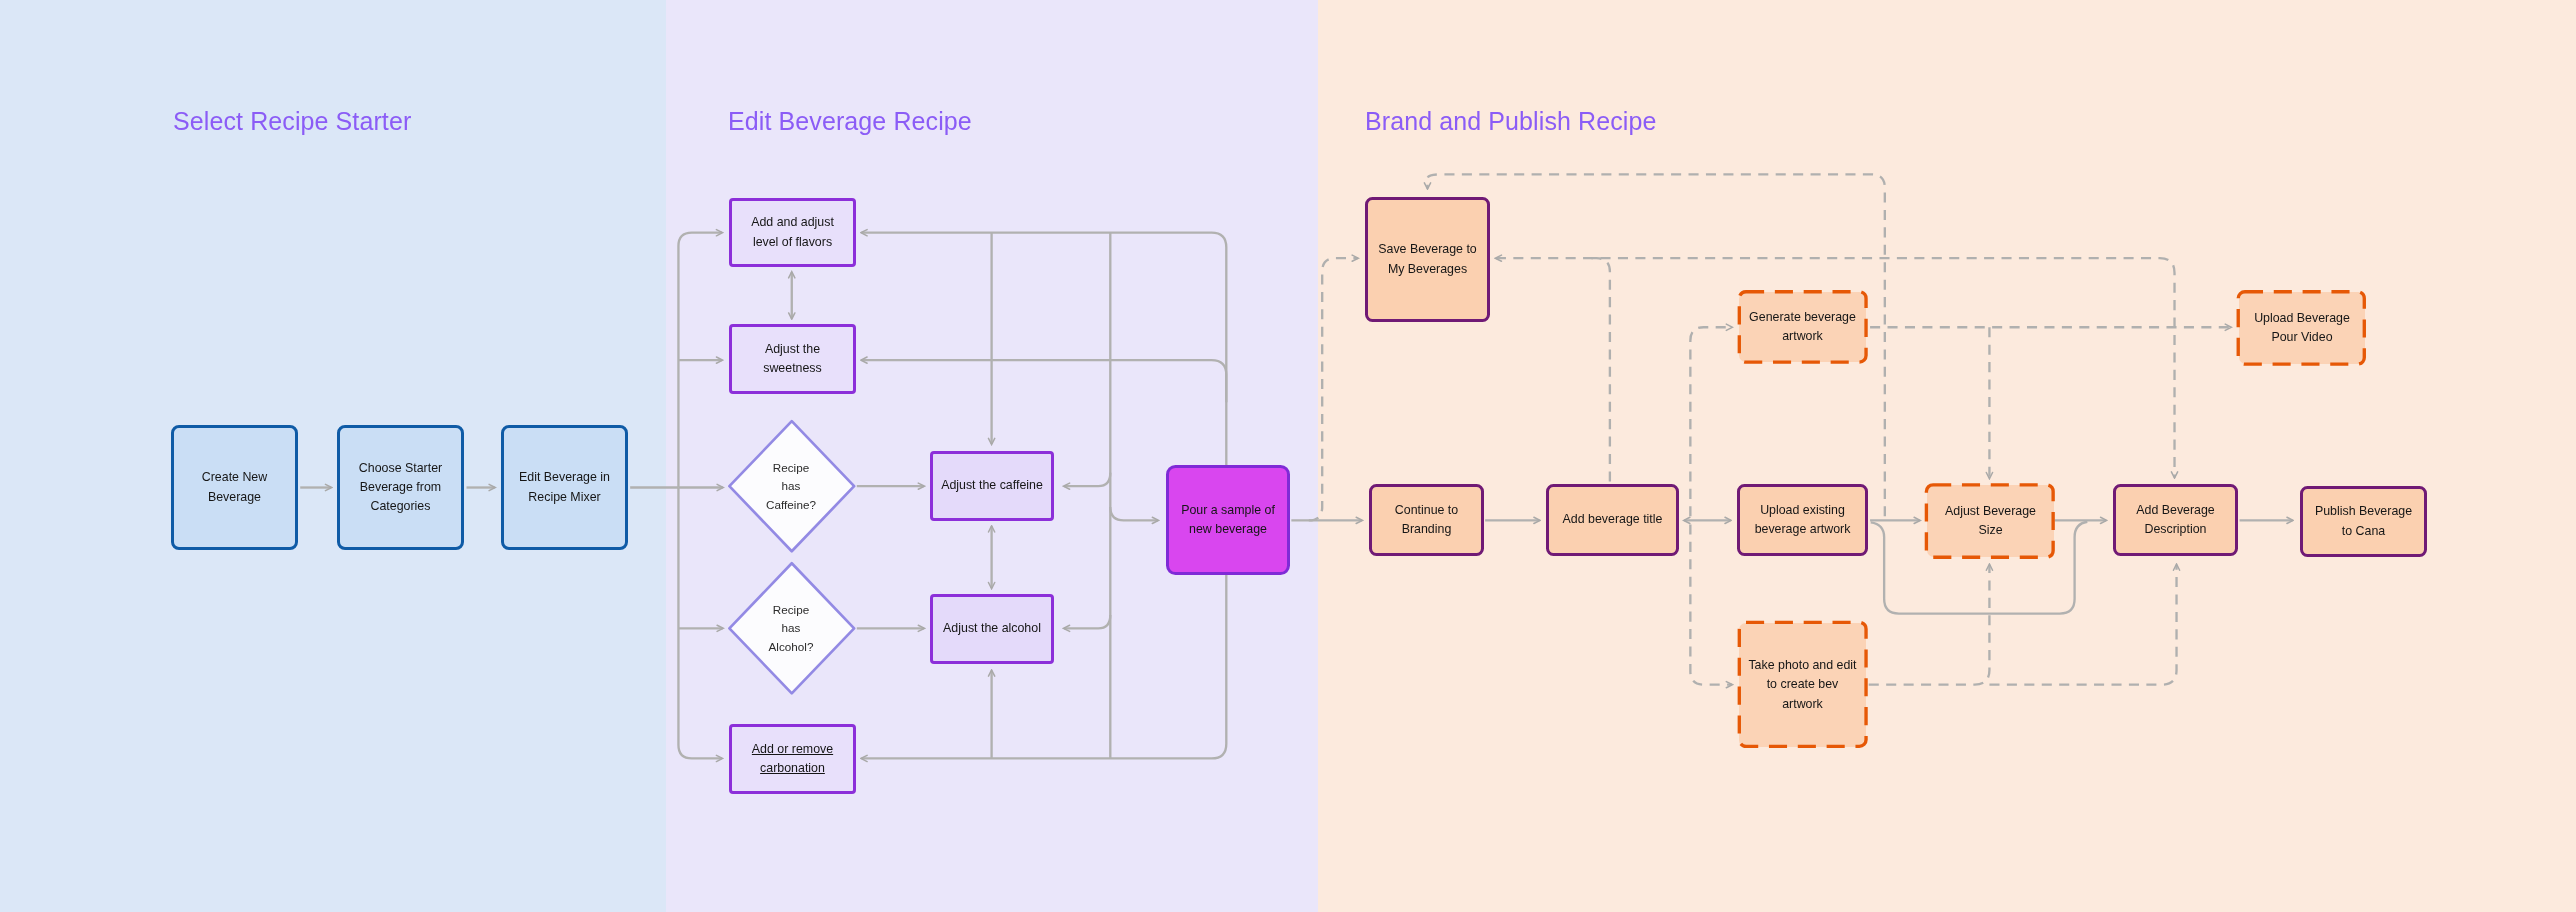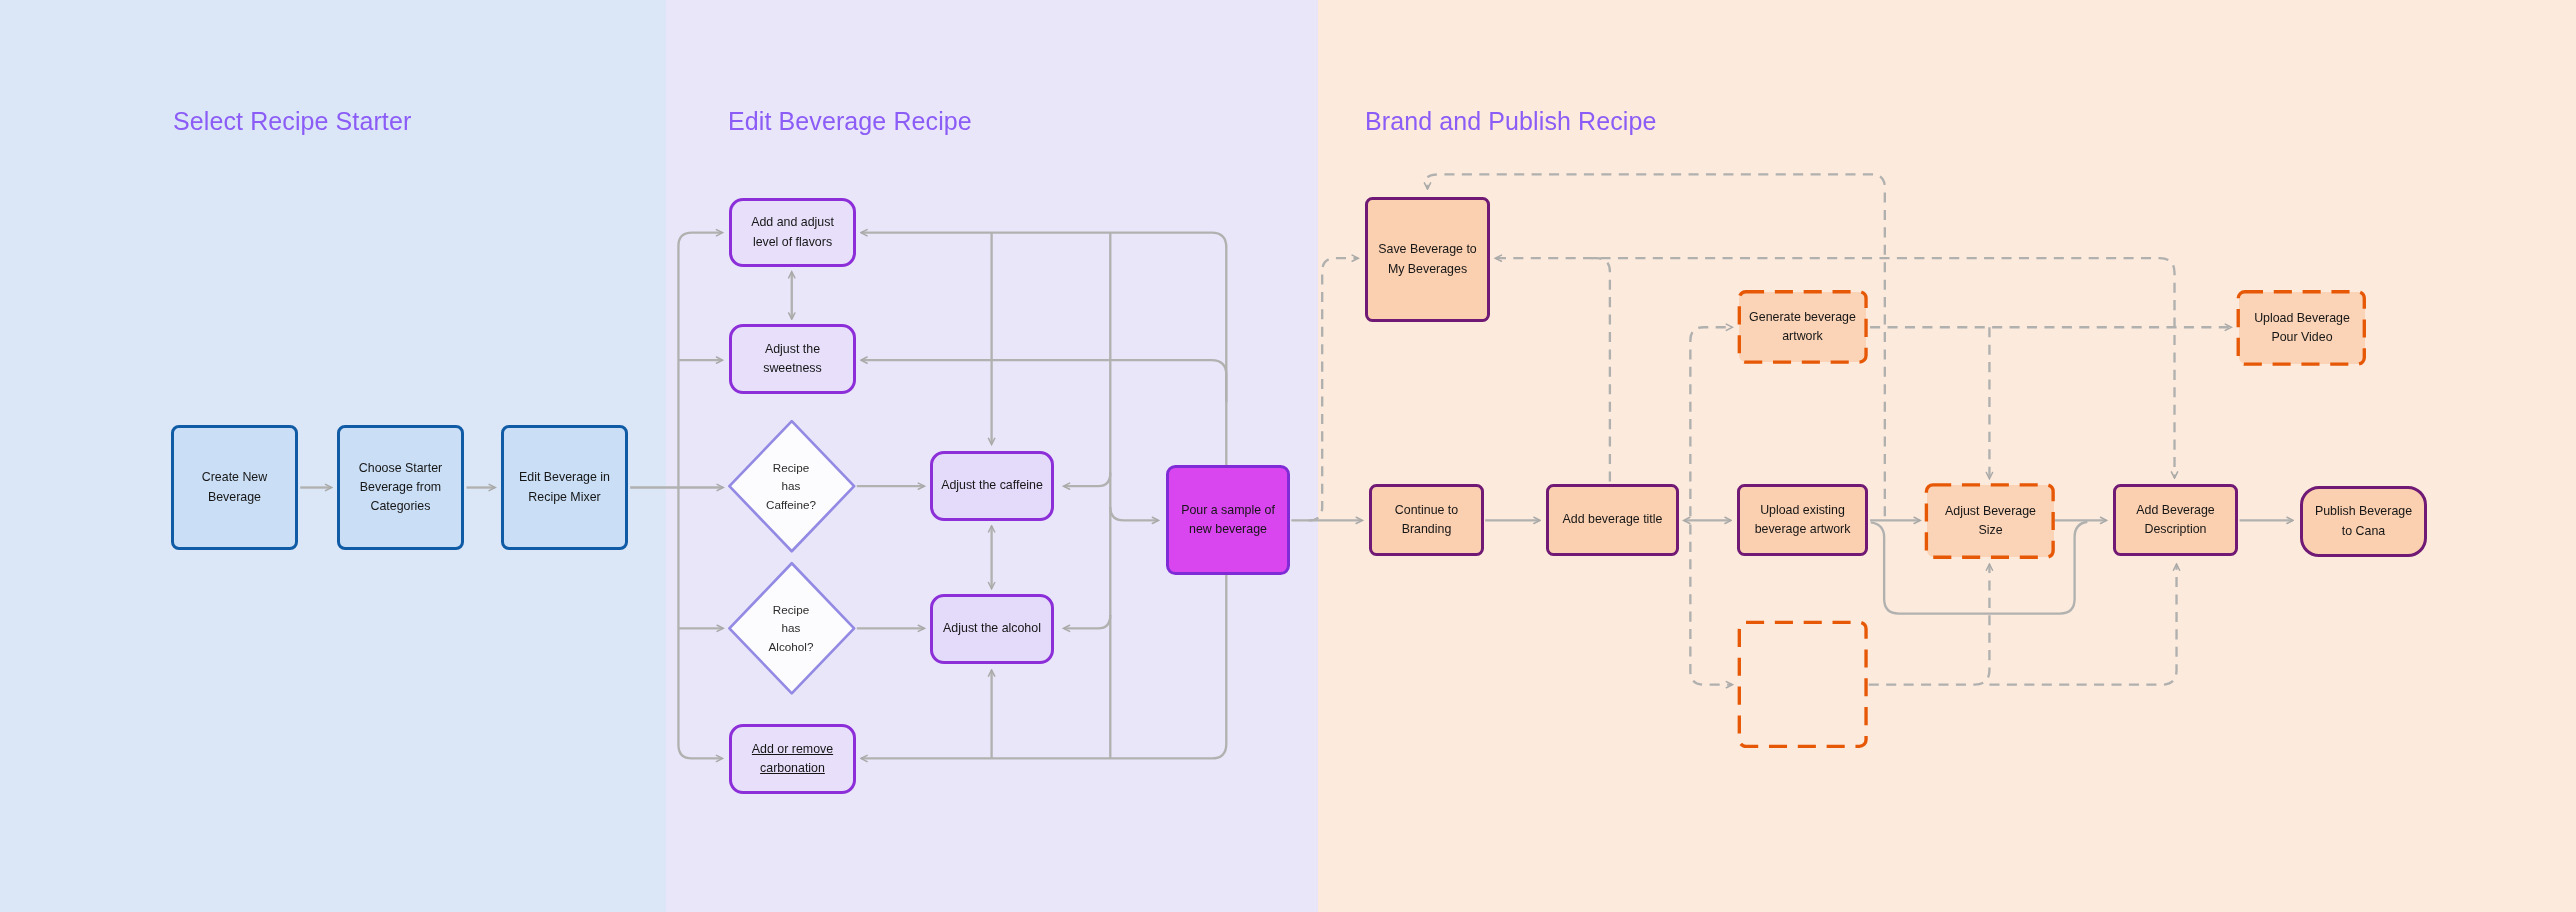--- a/index.html
+++ b/index.html
@@ -16,21 +16,21 @@
     letter-spacing:0.1px;white-space:nowrap;z-index:2;
   }
   svg.layer{position:absolute;left:0;top:0;z-index:1;}
   svg.overlay{position:absolute;left:0;top:0;z-index:3;pointer-events:none;}
   .node{
     position:absolute;z-index:2;display:flex;align-items:center;justify-content:center;
     text-align:center;font-size:12.4px;line-height:1.55;color:#161616;
     box-sizing:border-box;padding:5.4px 8px;border-radius:8px;
   }
   .n-blue{background:#cadef5;border:3px solid #0f5ba6;}
-  .n-purple{background:#e8e0fb;border:3px solid #8c2fd9;border-radius:14px;}
+  .n-purple{background:#e8e0fb;border:3px solid #8c2fd9;border-radius:4px;}
   .n-pour{background:#d946ef;border:3.4px solid #7f2bd6;border-radius:9.4px;}
   .n-orange{background:#fbd0b0;border:3px solid #701a75;border-radius:7.4px;}
   .n-orange-dashed{background:#fbd3b6;border:none;border-radius:6.7px;}
   .diamond-label{
     position:absolute;z-index:2;display:flex;align-items:center;justify-content:center;
     text-align:center;font-size:11.7px;line-height:1.55;color:#2b2b2b;background:transparent;
   }
 </style>
 </head>
 <body>
@@ -146,32 +146,35 @@
     </div>
   <div class="node n-orange" style="left:1546px;top:484px;width:133px;height:72px;">
       <span>Add beverage title</span>
     </div>
   <div class="node n-orange" style="left:1737px;top:484px;width:131px;height:72px;">
       <span>Upload existing beverage artwork</span>
     </div>
   <div class="node n-orange" style="left:2113px;top:484px;width:125px;height:72px;">
       <span>Add Beverage Description</span>
     </div>
-  <div class="node n-orange" style="left:2300px;top:486px;width:127px;height:71px;border-radius:19px;">
+  <div class="node n-orange" style="left:2300px;top:486px;width:127px;height:71px;">
       <span>Publish Beverage to Cana</span>
     </div>
 
   <div class="node n-orange-dashed" style="left:1739px;top:292px;width:127px;height:70px;">
       <span>Generate beverage artwork</span>
     </div>
   <div class="node n-orange-dashed" style="left:2239px;top:292px;width:126px;height:72px;">
       <span>Upload Beverage Pour Video</span>
     </div>
   <div class="node n-orange-dashed" style="left:1927px;top:485px;width:127px;height:72px;">
       <span>Adjust Beverage Size</span>
+    </div>
+  <div class="node n-orange-dashed" style="left:1739px;top:623px;width:127px;height:124px;">
+      <span>Take photo and edit to create bev artwork</span>
     </div>
 
   <svg class="overlay" width="2576" height="912" viewBox="0 0 3840 1360">
     <g fill="none" stroke="#e65806" stroke-width="5" stroke-dasharray="27 16">
       <rect x="2593" y="435" width="189" height="105" rx="10"></rect>
       <rect x="3337" y="435" width="188" height="108" rx="10"></rect>
       <rect x="2872" y="723" width="189" height="108" rx="10"></rect>
       <rect x="2593" y="928" width="189" height="185" rx="10"></rect>
     </g>
   </svg>

